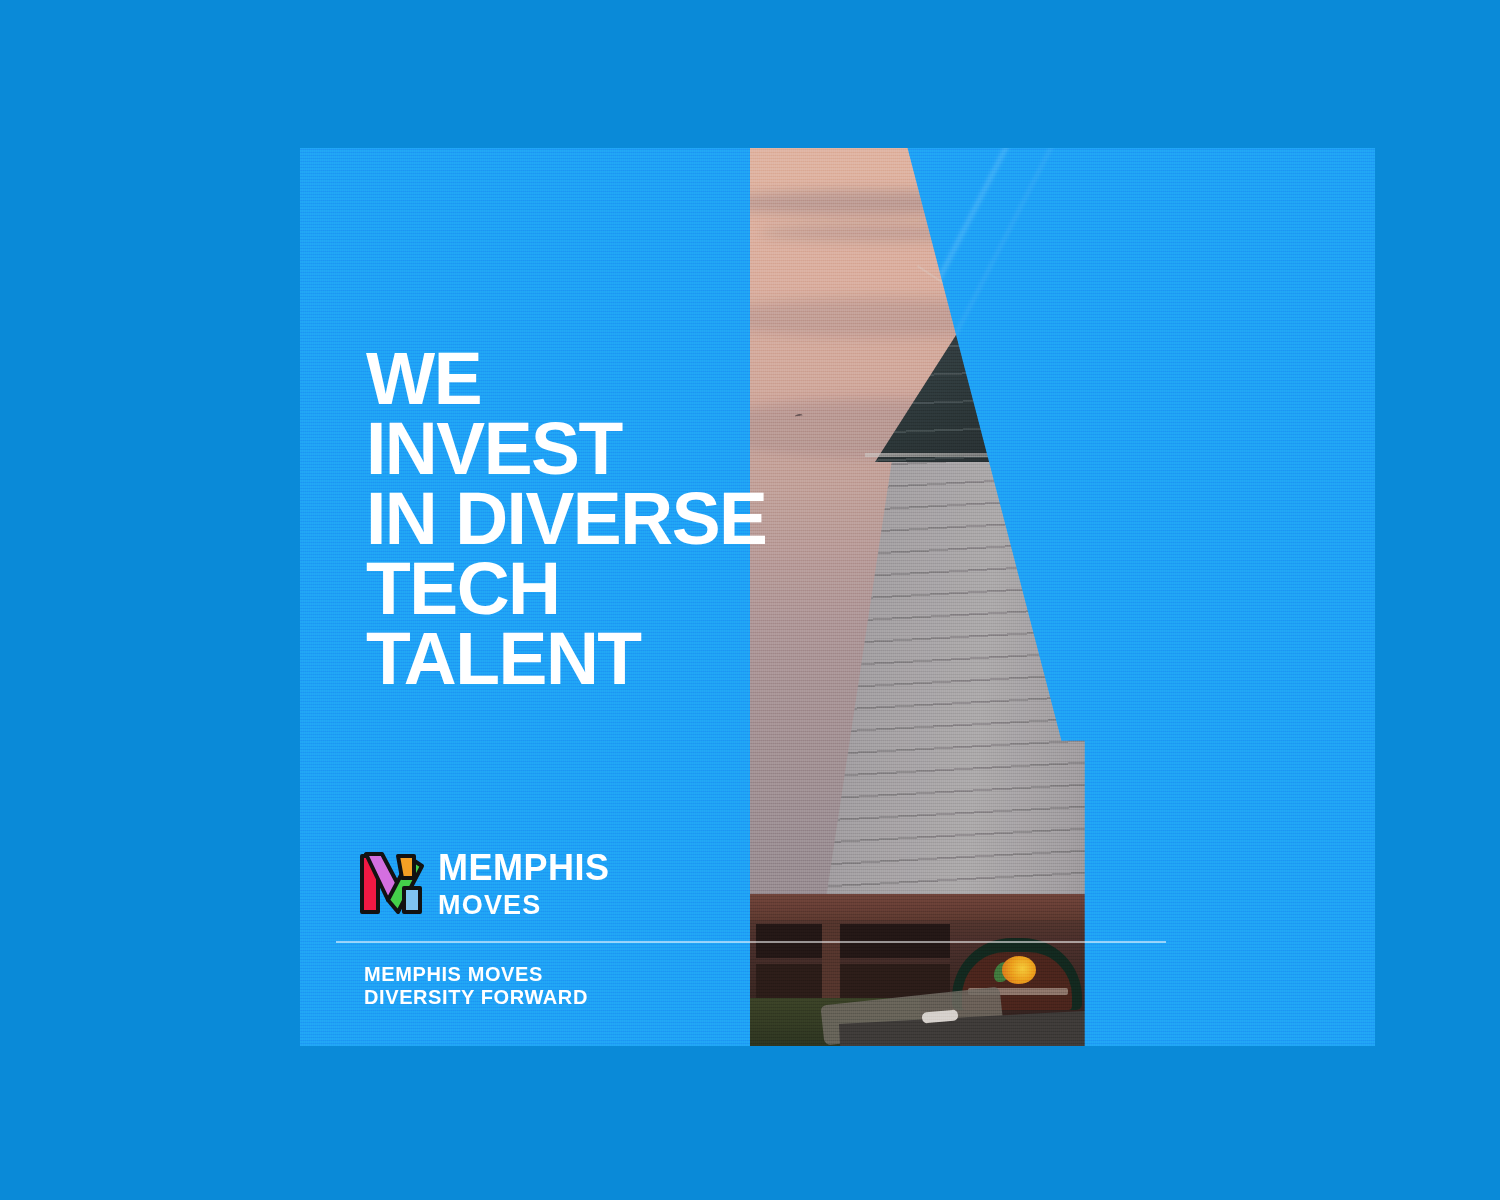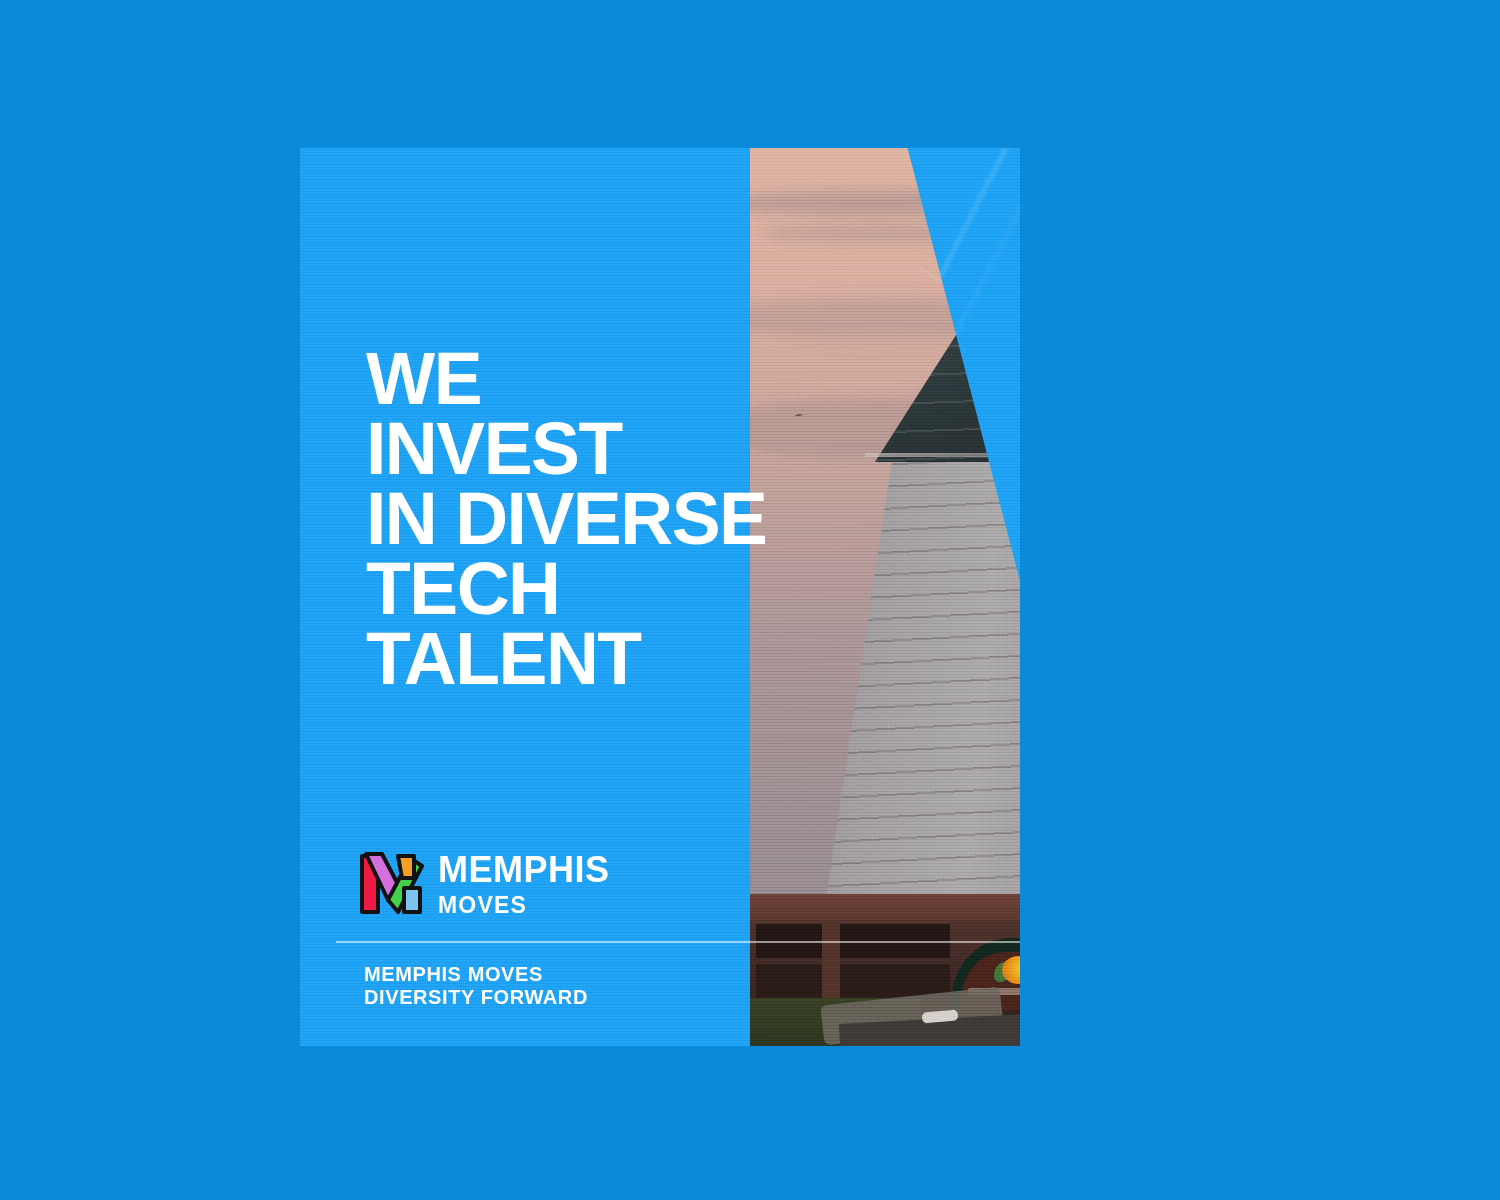--- a/index.html
+++ b/index.html
@@ -12,21 +12,21 @@
   body {
     background:#0a8ad8;
     font-family:"Liberation Sans", sans-serif;
     position:relative;
   }
 
   
   #ad-card {
     position:absolute;
     left:300px; top:148px;
-    width:720px; height:898px;
+    width:1075px; height:898px;
     background:#1e9ef5;
     overflow:hidden;
   }
 
   
   .noise {
     position:absolute; inset:0;
     pointer-events:none;
     opacity:.16;
     background-image:
@@ -262,21 +262,21 @@
   }
   #logo-mark { position:relative; width:66px; height:72px; }
   #logo-mark svg { display:block; width:66px; height:72px; }
 
   #wordmark { display:flex; flex-direction:column; line-height:1; }
   #wordmark-top {
     color:#fff; font-weight:700; font-size:36px;
     letter-spacing:.5px;
   }
   #wordmark-bottom {
-    color:#fff; font-weight:700; font-size:23px;
+    color:#fff; font-weight:700; font-size:27px;
     letter-spacing:1.2px; margin-top:6px;
   }
 
   
   #divider {
     position:absolute;
     left:36px; top:793px;
     width:830px; height:2px;
     background:rgba(255,255,255,.55);
     z-index:6;

